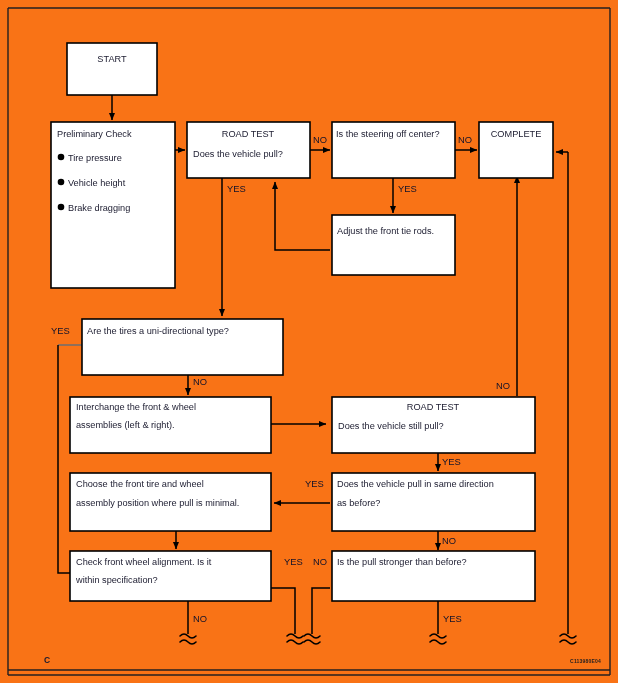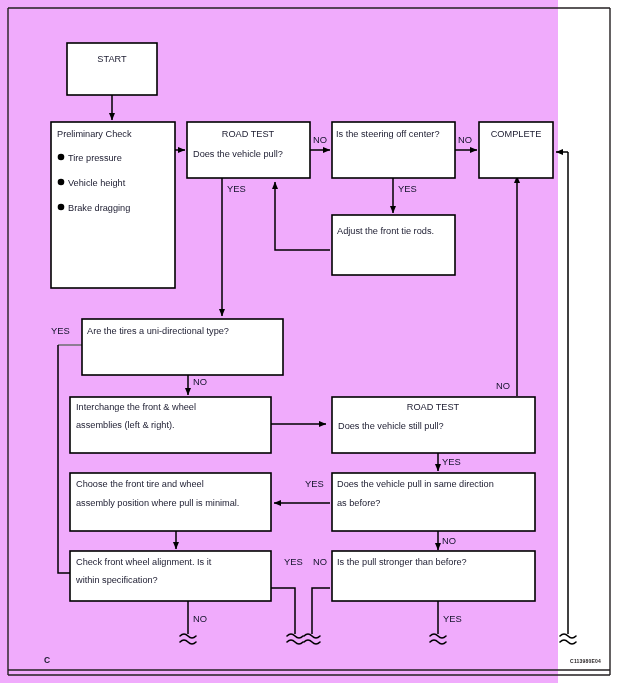--- a/index.html
+++ b/index.html
@@ -8,23 +8,23 @@
     background: #ffffff;
   }
   body {
     width: 618px;
     height: 683px;
     font-family: "Liberation Sans", sans-serif;
     overflow: hidden;
   }
   #flowchart-root {
     position: relative;
-    width: 558px;
+    width: 618px;
     height: 683px;
-    background: #f0abfc;
+    background: #f97316;
   }
   svg#chart-svg {
     position: absolute;
     top: 0;
     left: 0;
     width: 618px;
     height: 683px;
   }
   .node-box {
     fill: #ffffff;

